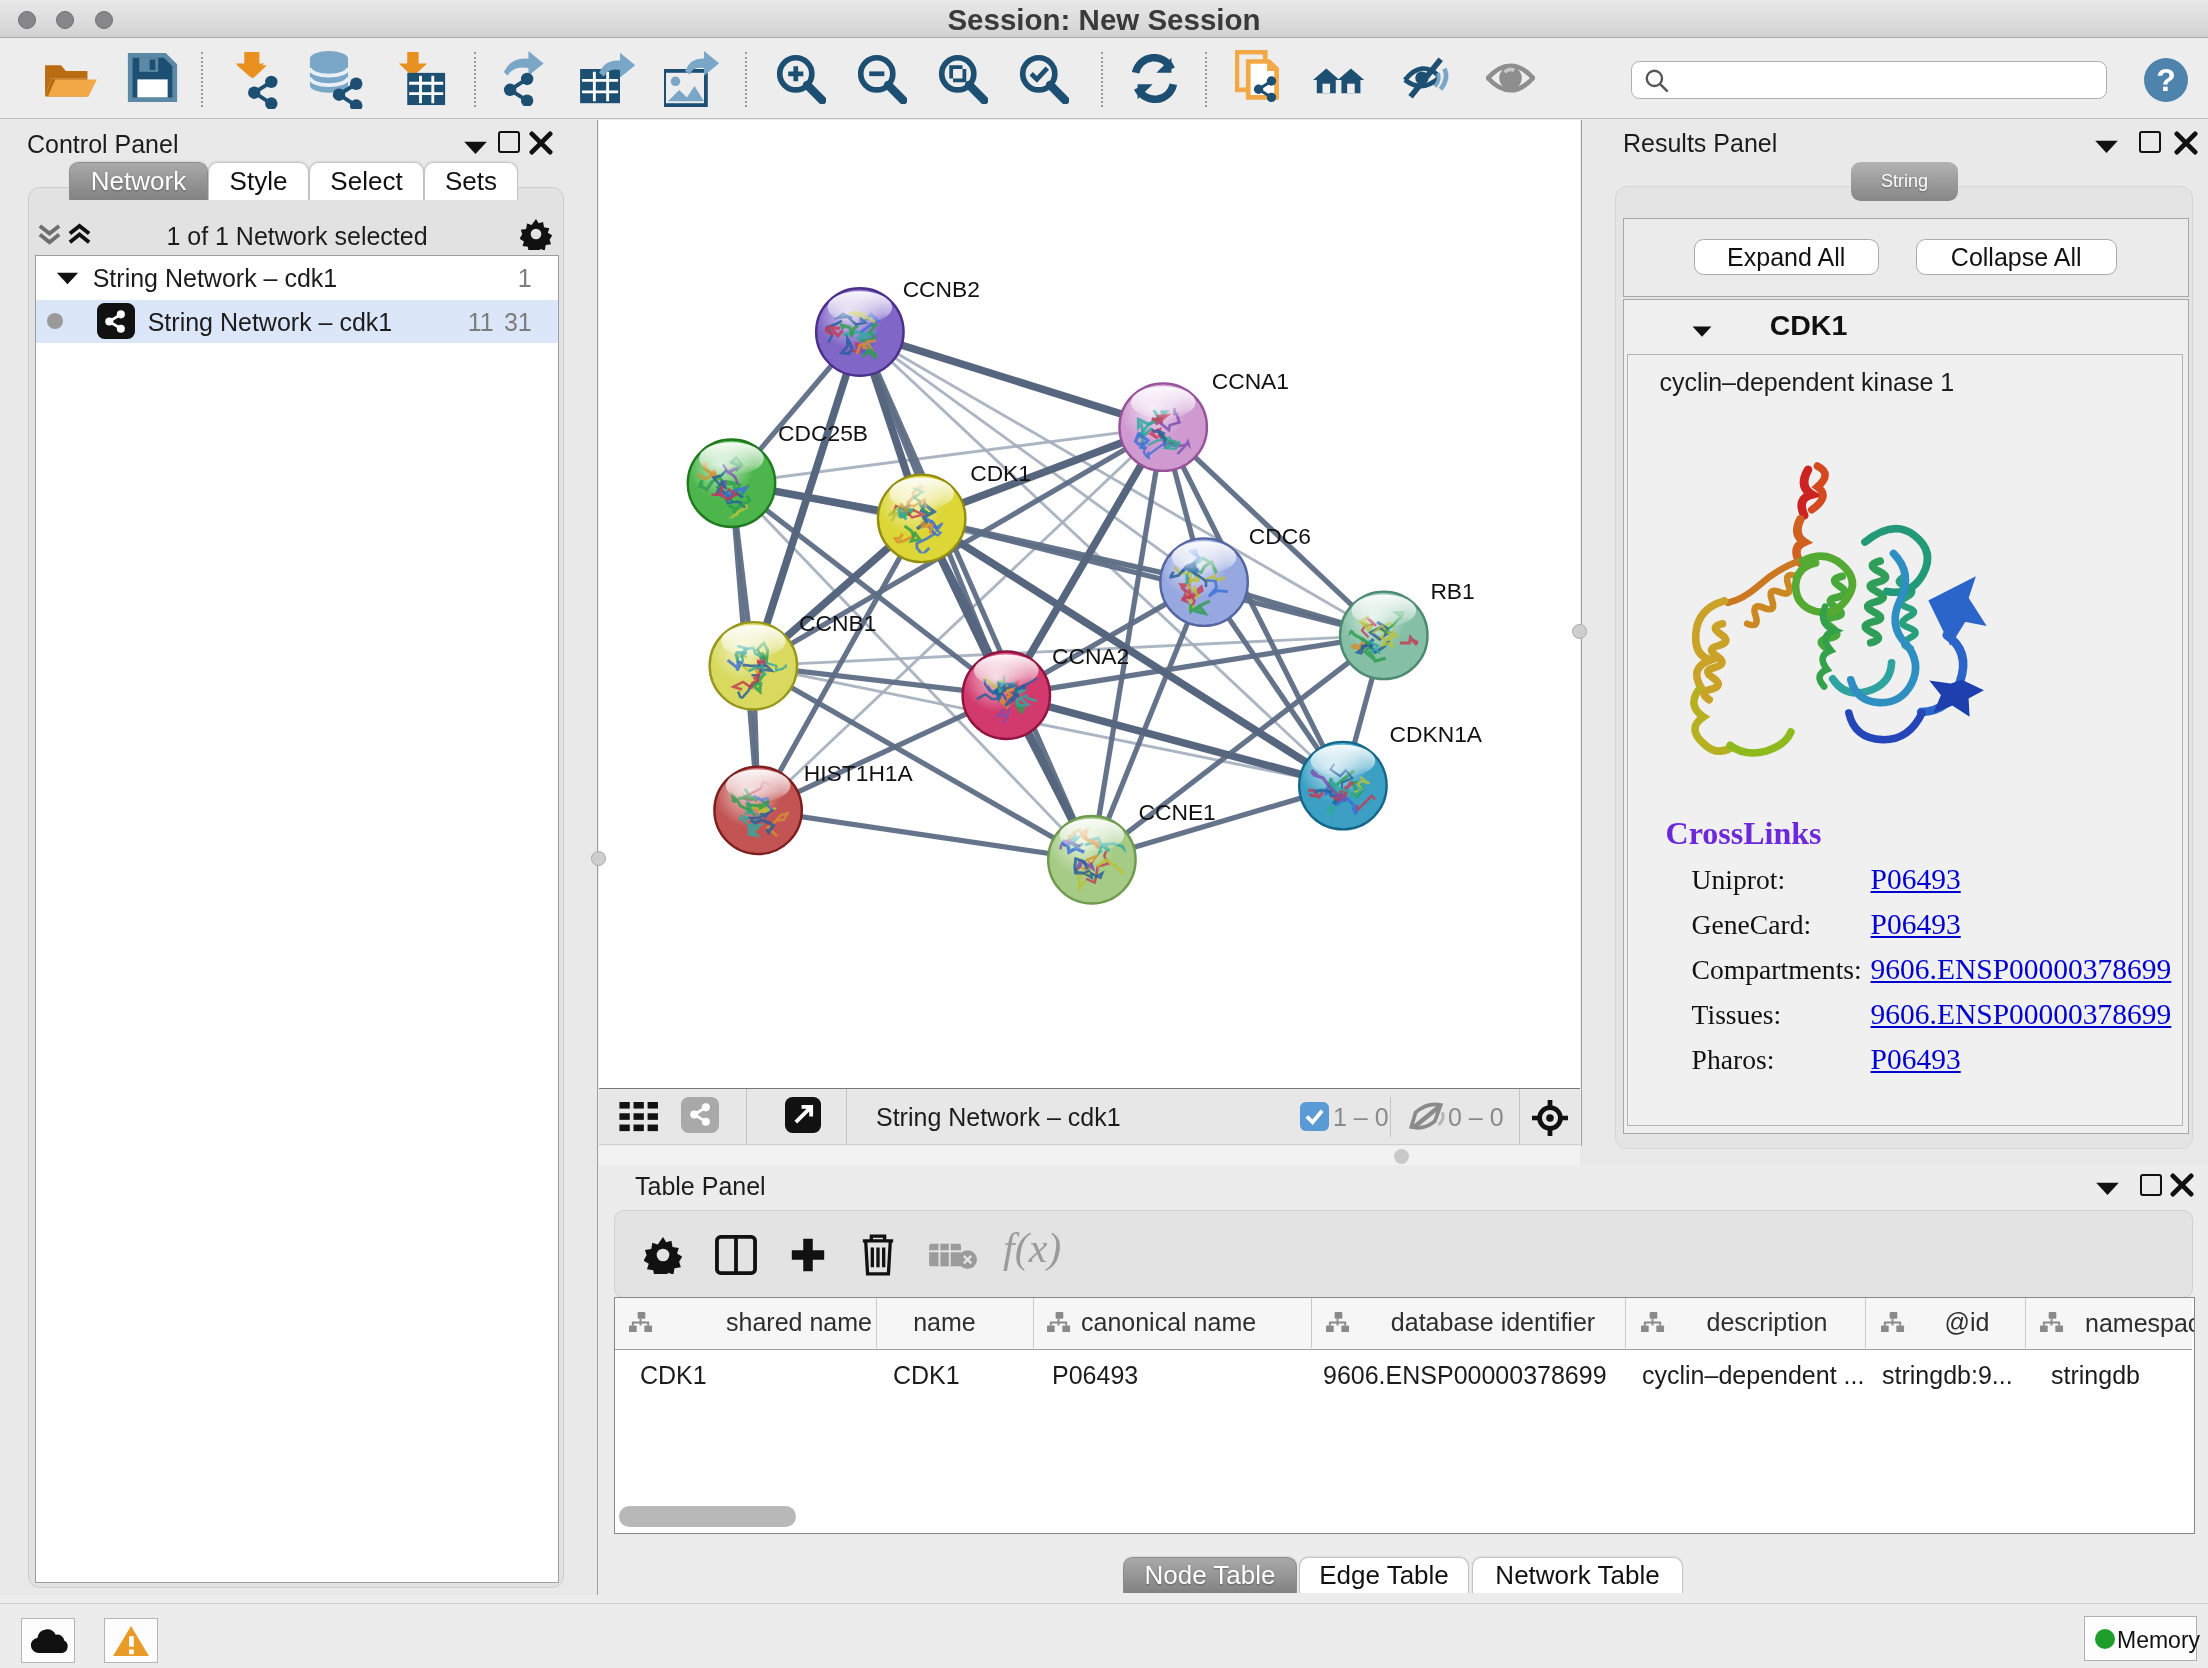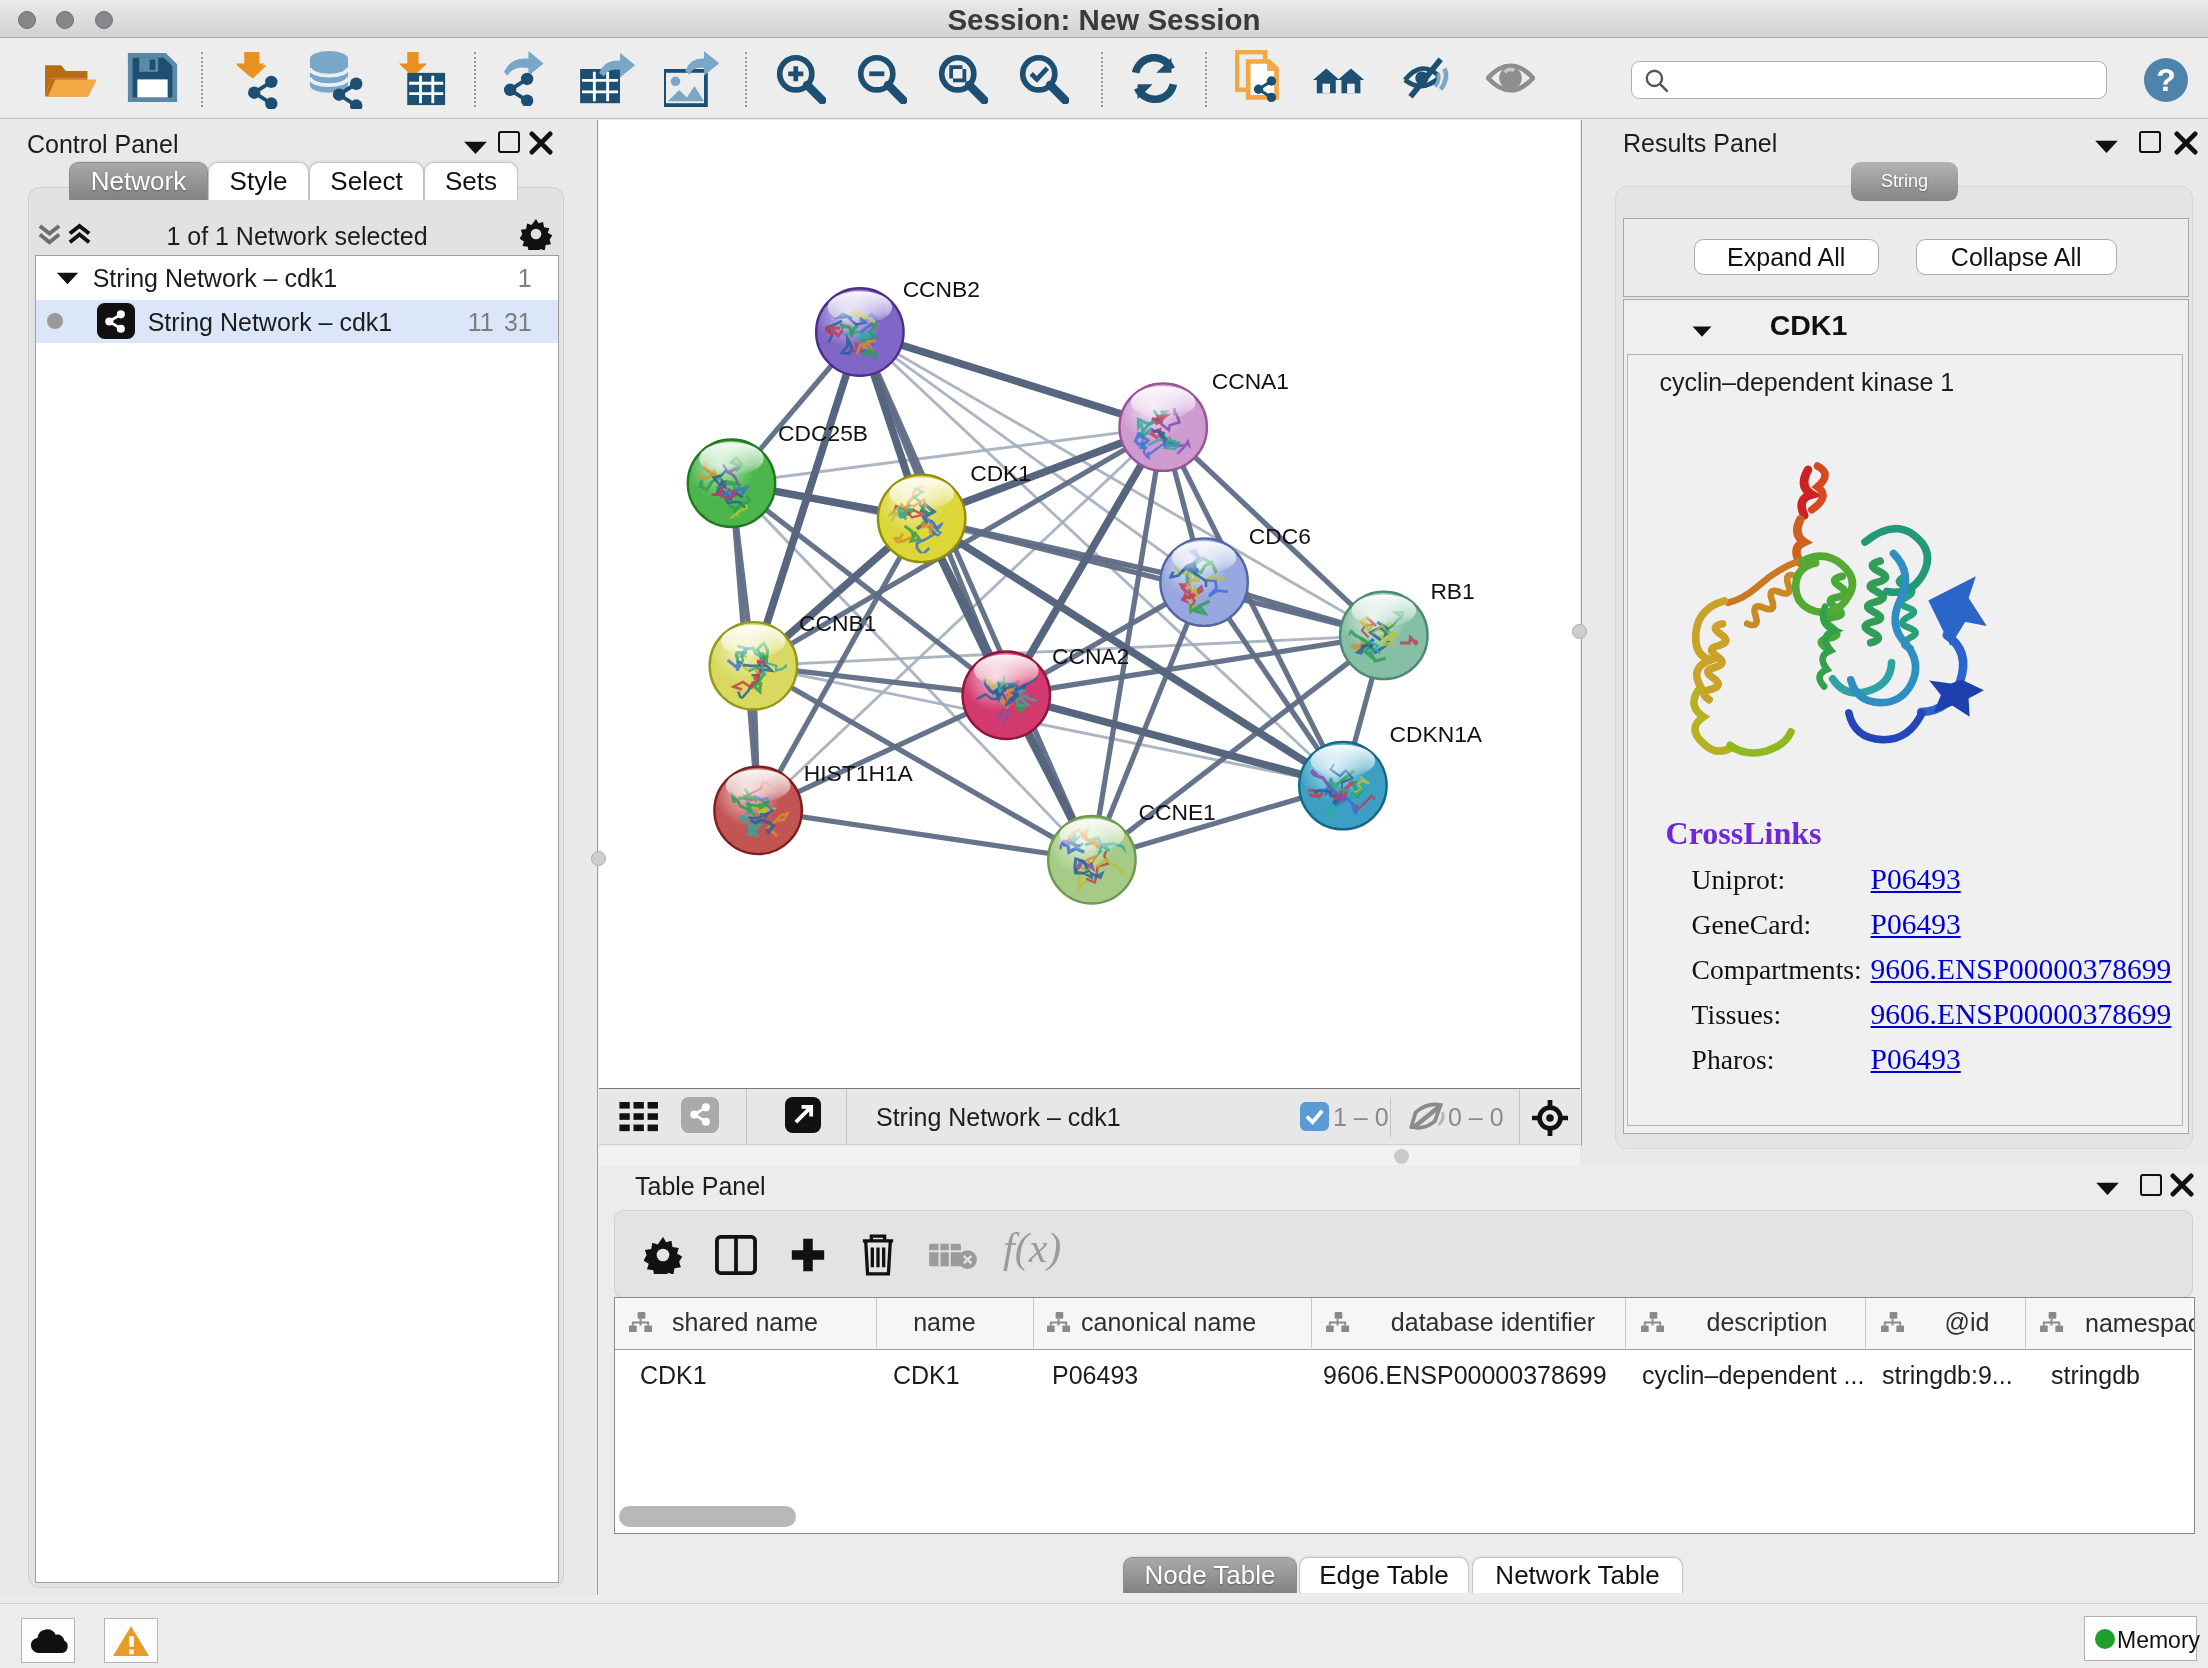--- a/index.html
+++ b/index.html
@@ -787,21 +787,21 @@
       <div class="abs" style="left:1250px;top:0;height:50px;border-left:1.9px solid #c9c9c9"></div>
       <div class="abs" style="left:1410px;top:0;height:50px;border-left:1.9px solid #c9c9c9"></div>
       <div class="abs" style="left:13.3px;top:13.3px"><svg width="26" height="24" viewBox="0 0 27 25">
               <g fill="#8a8a8a">
                 <rect x="10" y="1" width="8" height="7" rx="1"></rect>
                 <rect x="1" y="15" width="8" height="7" rx="1"></rect>
                 <rect x="17" y="15" width="8" height="7" rx="1"></rect>
                 <path d="M13 8 v4 M5 15 v-3 h16 v3 M13 8 v7" stroke="#8a8a8a" stroke-width="2" fill="none"></path>
               </g>
             </svg></div>
-      <div class="abs t30" style="left:57px;top:9.5px;width:200px;text-align:left;color:#2e2e2e">shared name</div>
+      <div class="abs t30" style="left:57px;top:9.5px;width:200px;text-align:right;color:#2e2e2e">shared name</div>
       <div class="abs t30" style="left:252px;top:9.5px;width:155px;text-align:center;color:#2e2e2e">name</div>
       <div class="abs" style="left:431px;top:13.3px"><svg width="26" height="24" viewBox="0 0 27 25">
               <g fill="#8a8a8a">
                 <rect x="10" y="1" width="8" height="7" rx="1"></rect>
                 <rect x="1" y="15" width="8" height="7" rx="1"></rect>
                 <rect x="17" y="15" width="8" height="7" rx="1"></rect>
                 <path d="M13 8 v4 M5 15 v-3 h16 v3 M13 8 v7" stroke="#8a8a8a" stroke-width="2" fill="none"></path>
               </g>
             </svg></div>
       <div class="abs t30" style="left:466px;top:9.5px;width:228px;color:#2e2e2e">canonical name</div>

